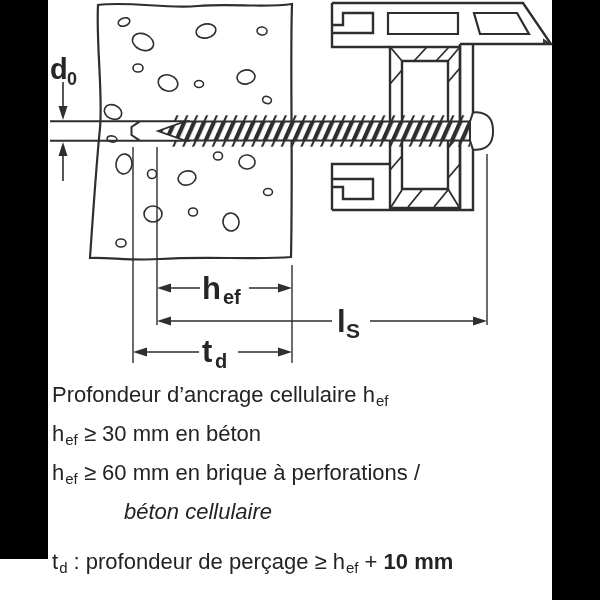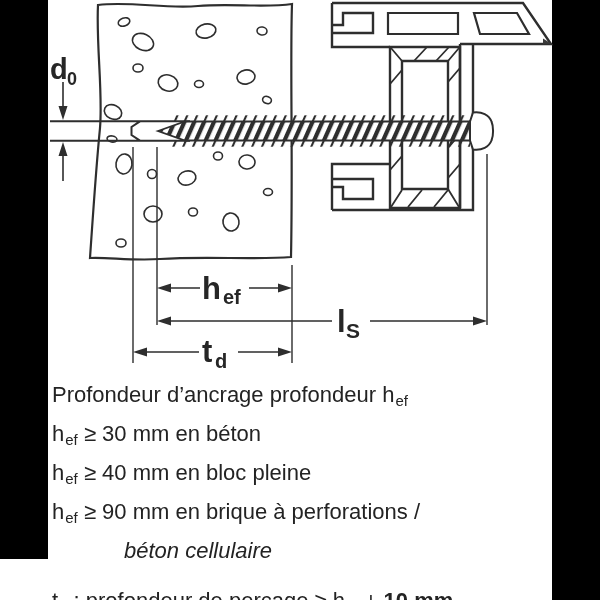--- a/index.html
+++ b/index.html
@@ -114,30 +114,27 @@
     <g>
       <path class="ln" stroke-width="1.6" d="M147,352 H199 M238,352 H278"></path>
       <path d="M133,352 l14,-4.5 v9 Z M292,352 l-14,-4.5 v9 Z" fill="#2e2e2e"></path>
       <text class="dl" x="202" y="362" font-size="31">t</text>
       <text class="dl" x="215" y="368" font-size="20">d</text>
     </g>
   </svg>
 
   <div id="notes">
     <div>
-      <span>Profondeur d’ancrage profondeur h</span><span class="sub">ef</span>
+      <span>Profondeur d’ancrage cellulaire h</span><span class="sub">ef</span>
     </div>
     <div>
       <span>h</span><span class="sub">ef</span><span> ≥ 30 mm en béton</span>
     </div>
     <div>
-      <span>h</span><span class="sub">ef</span><span> ≥ 40 mm en bloc pleine</span>
-    </div>
-    <div>
-      <span>h</span><span class="sub">ef</span><span> ≥ 90 mm en brique à perforations /</span>
+      <span>h</span><span class="sub">ef</span><span> ≥ 60 mm en brique à perforations /</span>
     </div>
     <div class="indent">
       <span>béton cellulaire</span>
     </div>
     <div class="lastline">
       <span>t</span><span class="sub">d</span><span> : profondeur de perçage ≥ h</span><span class="sub">ef</span><span> + </span><span class="b">10 mm</span>
     </div>
   </div>
 
 </div>

